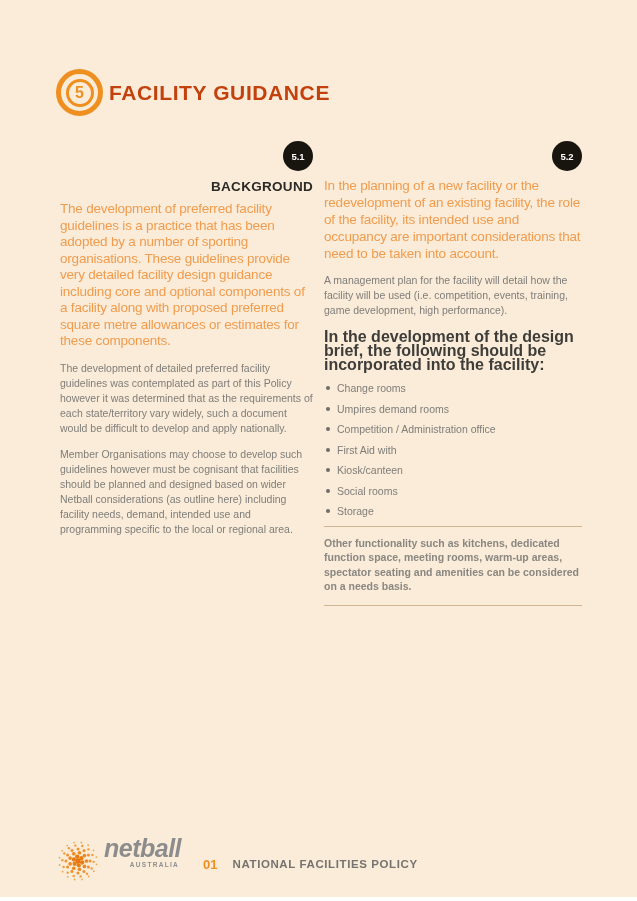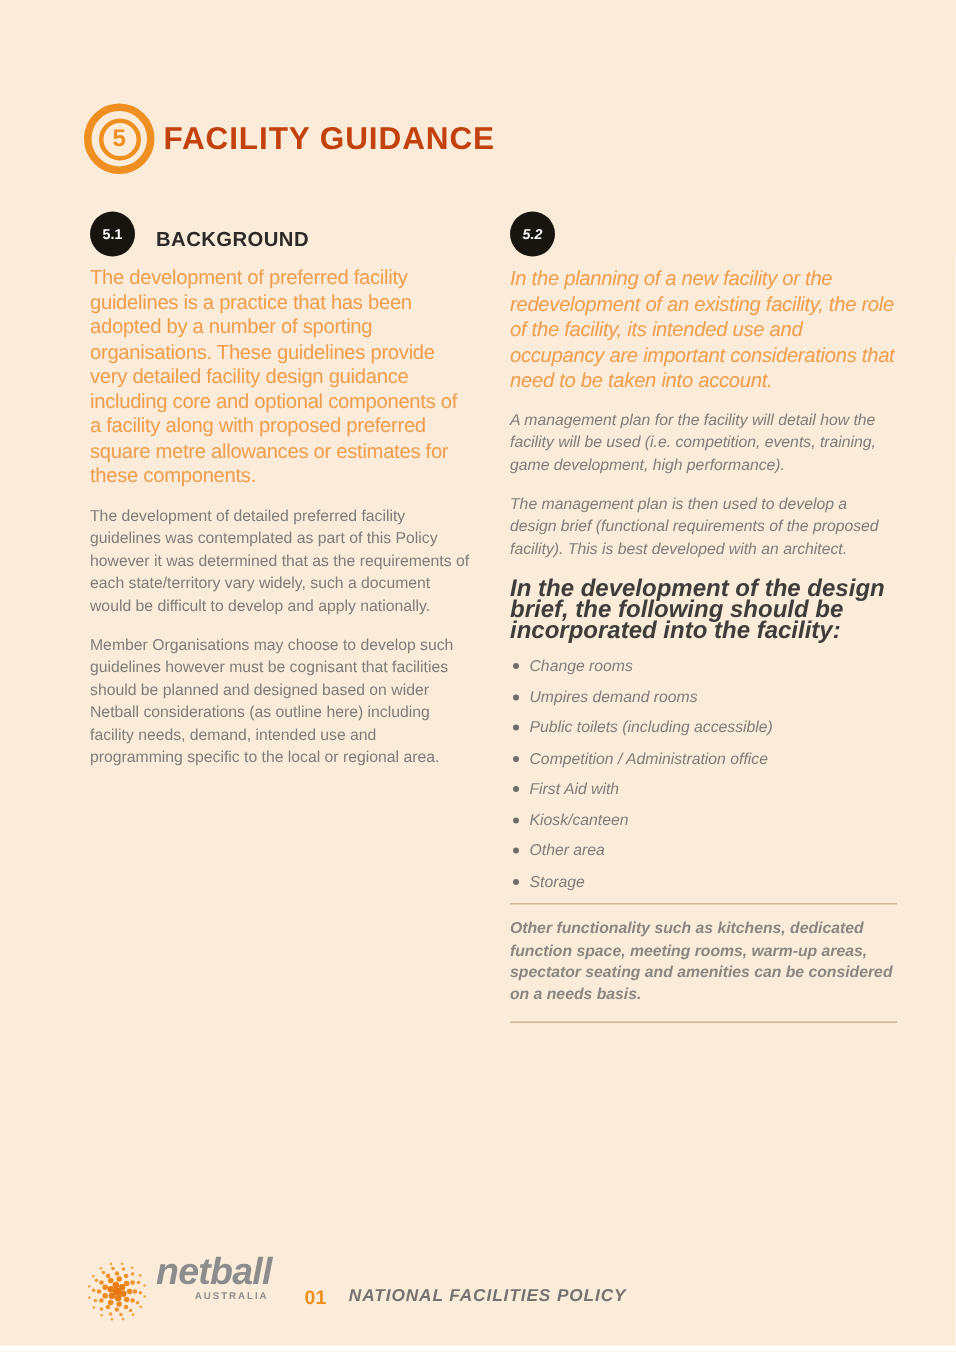--- a/index.html
+++ b/index.html
@@ -21,22 +21,22 @@
     display:flex; align-items:center; justify-content:center;
     color:#ee8f1f; font-size:16px; font-weight:700;
   }
   .page-title {
     margin-left:6px; font-size:21px; font-weight:600; letter-spacing:0.6px;
     color:#c2410c;
   }
   
   .col { position:absolute; top:141px; }
   .col-left  { left:60px;  width:253px; }
-  .col-right { left:340px; width:258px;font-style:italic; }
-  .sec-head { display:flex; align-items:center; }
+  .col-right { left:324px; width:258px; }
+  .sec-head { display:flex; align-items:flex-end;flex-direction:column; }
   .num-badge {
     width:30px; height:30px; border-radius:50%; background:#18150f; flex:0 0 auto;
     color:#ffffff; font-size:9.5px; font-weight:700;
     display:flex; align-items:center; justify-content:center;
   }
   .sec-title {
     margin:7px 0 0 14px; font-size:13.5px; font-weight:700; letter-spacing:0.3px;
     line-height:17px; color:#2b2a27;
   }
   .lead {
@@ -69,21 +69,21 @@
   .logo-words { margin:0 0 7px 2px; }
   .logo-name {
     display:block; font-size:25px; line-height:22px; font-weight:700; font-style:italic;
     letter-spacing:-0.5px; color:#8c8c8c;
   }
   .logo-sub {
     display:block; text-align:right; margin-top:2px; padding-right:2px;
     font-size:6.5px; font-weight:700; letter-spacing:1.3px; color:#8f8f8f;
   }
   .page-num { margin-left:22px; margin-top:6px; font-size:13px; font-weight:700; color:#ee8f1f; }
-  .doc-title { margin-left:15px; margin-top:6px; font-size:11.5px; font-weight:700; letter-spacing:0.6px; color:#75736f;font-style:italic; }
+  .doc-title { margin-left:15px; margin-top:6px; font-size:11.5px; font-weight:700; letter-spacing:0.6px; color:#75736f; }
   .bottom-strip { position:absolute; left:0; bottom:0; width:100%; height:4px; background:#ffffff; }
 </style>
 </head>
 <body>
 
 <div class="page">
 
   <div class="chapter-header">
     <span class="ring-outer">
       <span class="ring-inner">5</span>
@@ -100,30 +100,28 @@
     <p class="body-par">The development of detailed preferred facility guidelines was contemplated as part of this Policy however it was determined that as the requirements of each state/territory vary widely, such a document would be difficult to develop and apply nationally.</p>
     <p class="body-par">Member Organisations may choose to develop such guidelines however must be cognisant that facilities should be planned and designed based on wider Netball considerations (as outline here) including facility needs, demand, intended use and programming specific to the local or regional area.</p>
   </section>
 
   <section class="col col-right">
     <div class="sec-head">
       <span class="num-badge">5.2</span>
     </div>
     <p class="lead">In the planning of a new facility or the redevelopment of an existing facility, the role of the facility, its intended use and occupancy are important considerations that need to be taken into account.</p>
     <p class="body-par">A management plan for the facility will detail how the facility will be used (i.e. competition, events, training, game development, high performance).</p>
-    <p class="body-par">The management plan is then used to develop a design brief (functional requirements of the proposed facility). This is best developed with an architect.</p>
     <p class="list-intro">In the development of the design brief, the following should be incorporated into the facility:</p>
     <ul class="bullets">
         <li>Change rooms</li>
         <li>Umpires demand rooms</li>
-        <li>Public toilets (including accessible)</li>
         <li>Competition / Administration office</li>
         <li>First Aid with</li>
         <li>Kiosk/canteen</li>
-        <li>Other area</li>
+        <li>Social rooms</li>
         <li>Storage</li>
       </ul>
     <div class="note-block">
       <p class="note">Other functionality such as kitchens, dedicated function space, meeting rooms, warm-up areas, spectator seating and amenities can be considered on a needs basis.</p>
     </div>
   </section>
 
   <div class="footer">
     <span class="logo">
       <svg class="logo-ball" viewBox="0 0 60 60" xmlns="http://www.w3.org/2000/svg">

